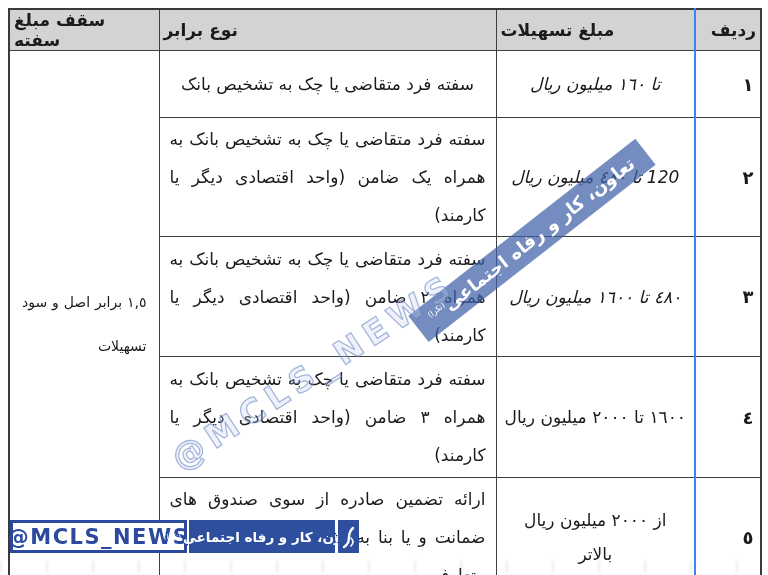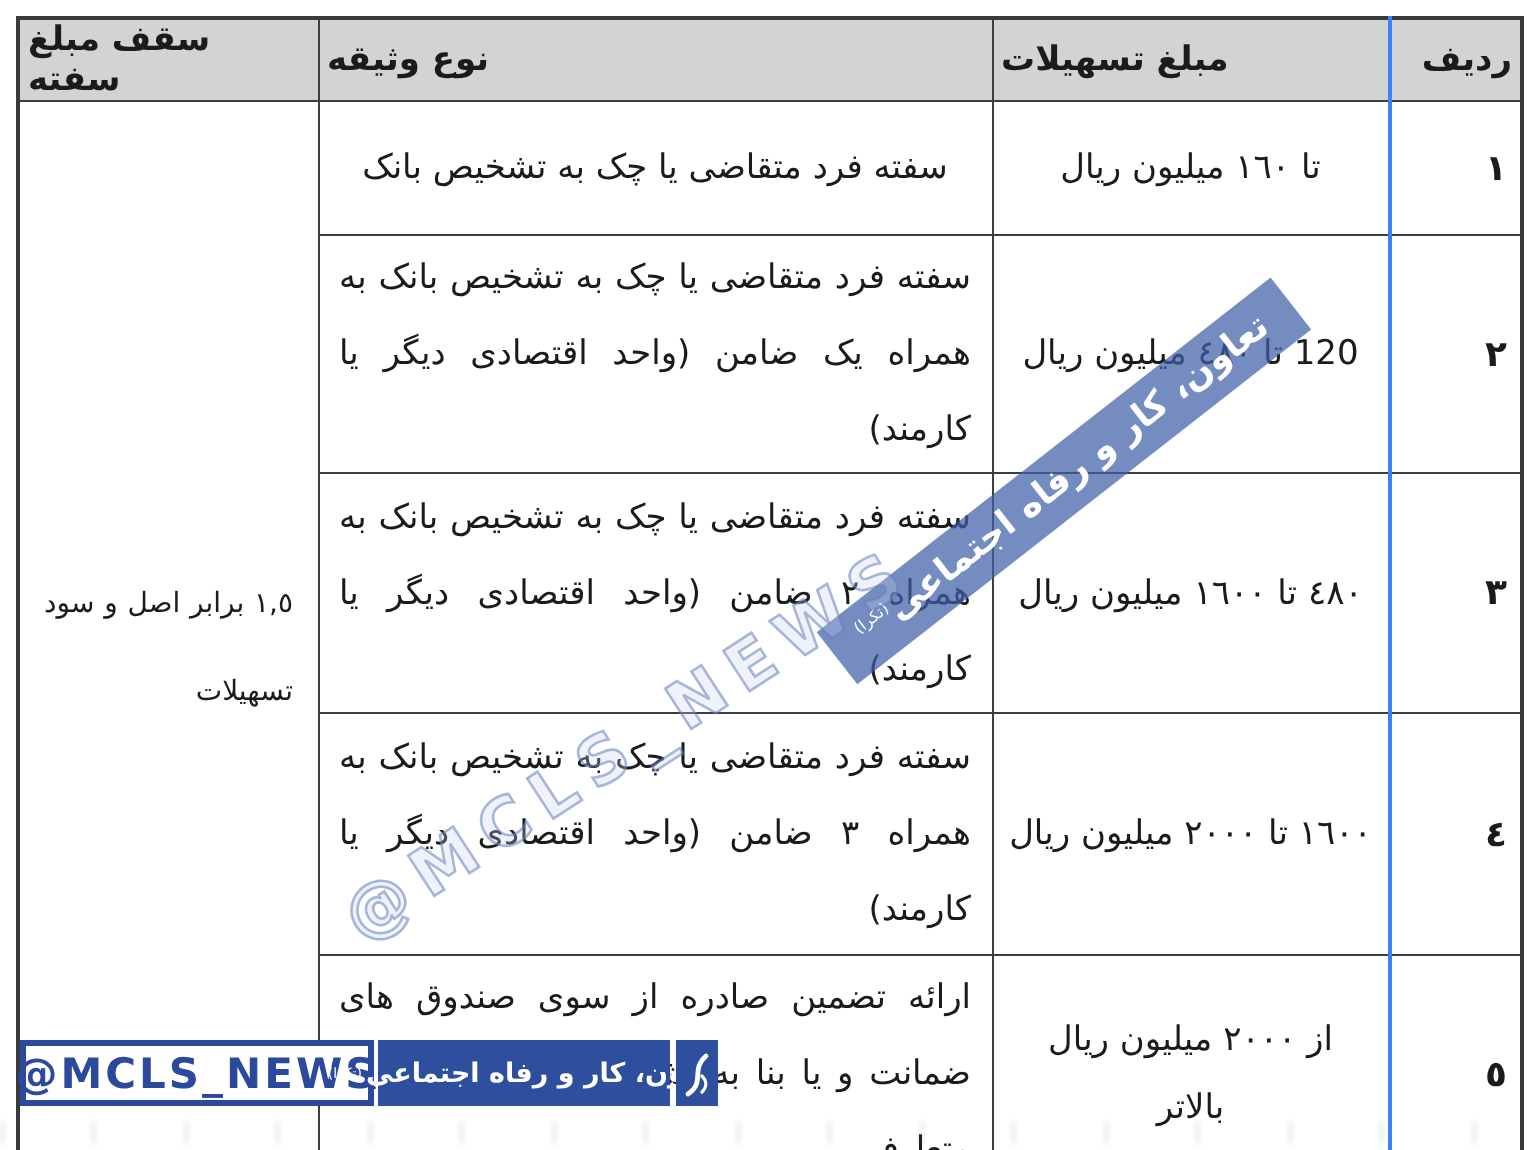--- a/index.html
+++ b/index.html
@@ -23,21 +23,21 @@
   .col-ceiling{width:150px;}
   .b-heavy{border-left:2px solid #3b82f6;padding-left:41px;}
   tr.h-head{height:33px;}
   tr.h-r1{height:38px;}
   tr.h-r2{height:117px;}
   tr.h-r3{height:120px;}
   tr.h-r4{height:121px;}
   tr.h-r5{height:116px;}
   td.cell-no{font-size:18px;text-align:center;font-weight:bold;}
   td.cell-amount{font-size:17px;text-align:center;line-height:34px;padding:0 8px;}
-  td.cell-amount.one-line{white-space:nowrap;padding:16px 2px;}
+  td.cell-amount.one-line{white-space:nowrap;padding:16px 2px;font-style:italic;}
   td.cell-type{font-size:17px;text-align:justify;line-height:38px;padding:2px 10px;}
   td.cell-type.centered{text-align:center;}
   td.cell-ceiling{font-size:14px;text-align:justify;line-height:44px;padding:12px 12px;}
   
   .wm-ribbon{
     position:absolute;left:388px;top:224px;z-index:4;
     transform:rotate(-38deg);transform-origin:center;
     background:rgba(64,96,168,0.72);color:#ffffff;
     font-size:18px;font-weight:bold;white-space:nowrap;
     padding:5px 16px 7px;pointer-events:none;
@@ -85,21 +85,21 @@
     <colgroup>
       <col class="col-no">
         <col class="col-amount">
         <col class="col-type">
         <col class="col-ceiling">
     </colgroup>
     <tbody>
         <tr class="h-head">
       <th class="b-heavy">ردیف</th>
       <th>مبلغ تسهیلات</th>
-      <th>نوع وثیقه</th>
+      <th>نوع برابر</th>
       <th>سقف مبلغ سفته</th>
     </tr>
     <tr class="h-r1">
       <td class="cell-no b-heavy">١</td>
       <td class="cell-amount one-line">تا ١٦٠ میلیون ریال</td>
       <td class="cell-type centered">سفته فرد متقاضی یا چک به تشخیص بانک</td>
       <td class="cell-ceiling" rowspan="5">١,٥ برابر اصل و سود تسهیلات</td>
     </tr>
     <tr class="h-r2">
       <td class="cell-no b-heavy">٢</td>

